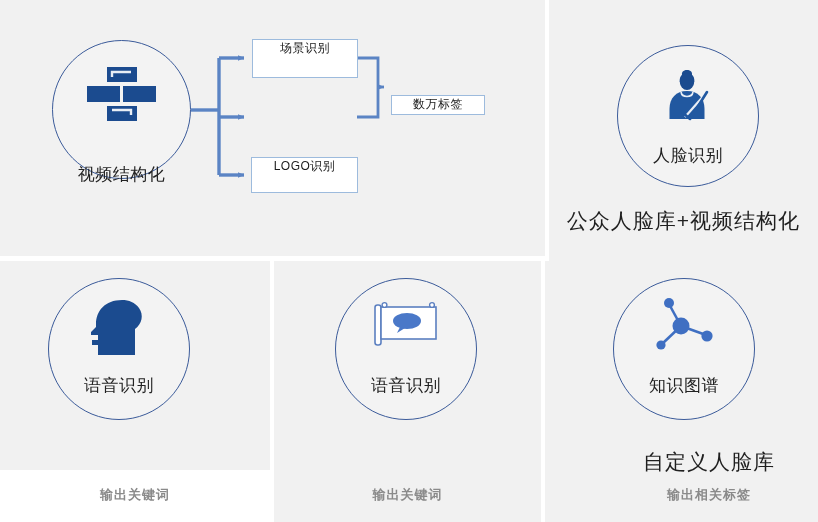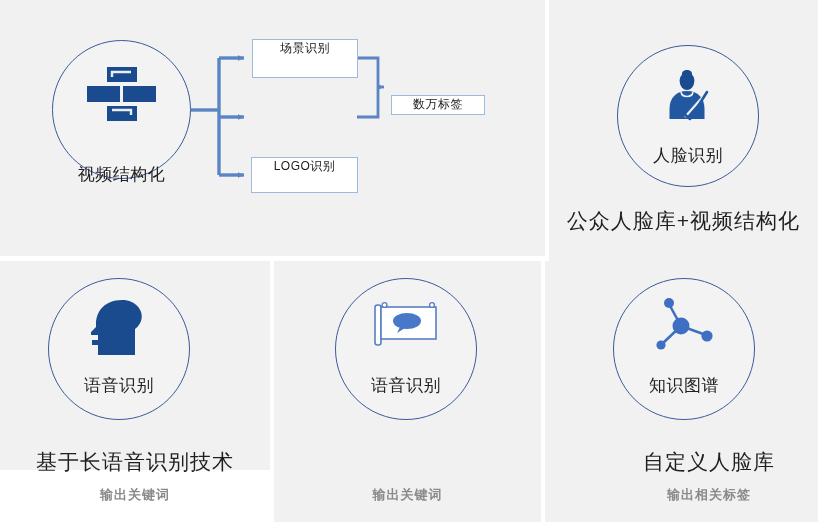--- a/index.html
+++ b/index.html
@@ -187,21 +187,20 @@
     <div class="circle" style="left:48px; top:17px; width:142px; height:142px;"></div>
 
     <div class="icon-wrap" style="left:48px; width:142px; top:38px; height:58px;">
       <svg width="60" height="58" viewBox="0 0 60 58" aria-hidden="true">
         <path d="M33 1 C16 1 7 12 7 25 L7 28 L2 33 L2 36 L9 36 L9 41 L3 41 L3 46 L9 46 L9 56 L46 56 L46 30 C53 25 55 16 50 9 C46 3.5 40 1 33 1 Z" fill="#1b4b8f"></path>
       </svg>
     </div>
 
     <div class="circle-label" style="left:48px; width:142px; top:113px;">语音识别</div>
 
-    <div class="caption-main" style="top:187px;">基于长语音识别技术</div>
 
     <div class="caption-sub" style="top:225px;">输出关键词</div>
   </div>
 
   <div class="panel" id="panel-ocr">
 
     <div class="circle" style="left:61px; top:17px; width:142px; height:142px;"></div>
 
     <div class="icon-wrap" style="left:61px; width:142px; top:40px; height:52px;">
       <svg width="66" height="52" viewBox="0 0 66 52" aria-hidden="true">

